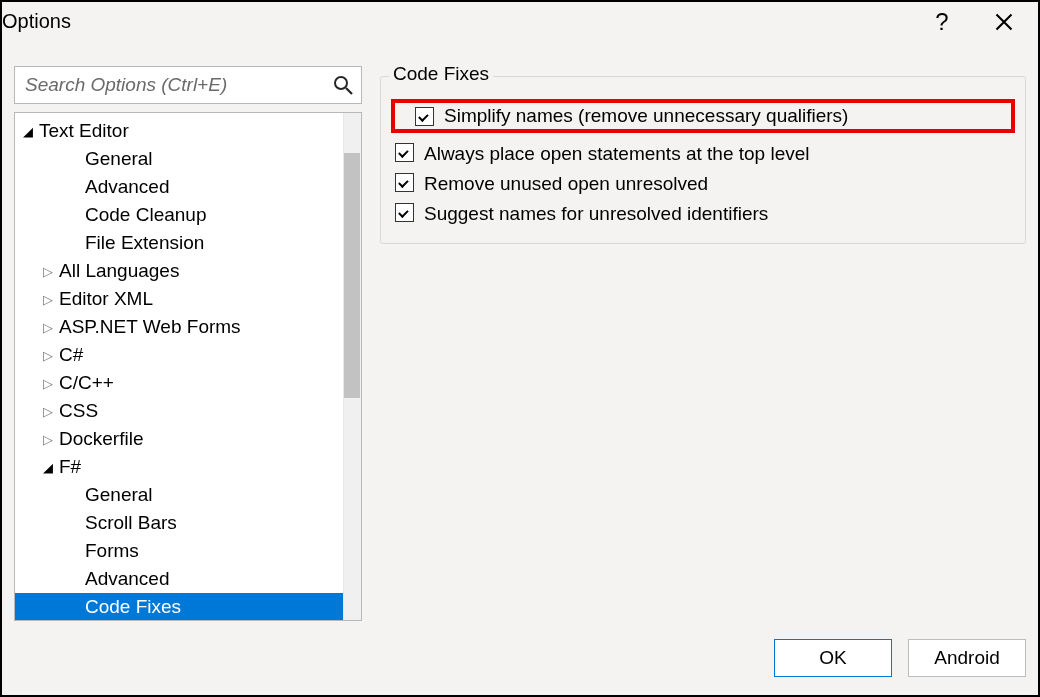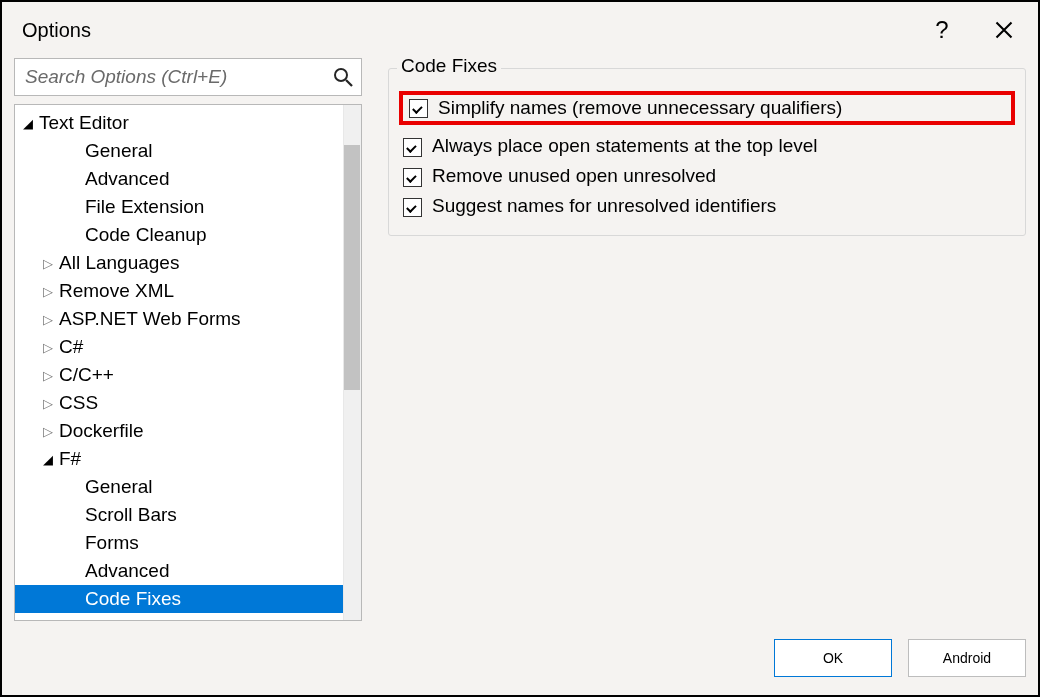--- a/index.html
+++ b/index.html
@@ -15,37 +15,38 @@
   .outer {
     position: absolute;
     top: 2px; left: 2px; right: 2px; bottom: 2px;
     background: #f5f3f1;
     display: flex;
     flex-direction: column;
   }
   .titlebar {
     height: 40px;
     display: flex;
-    align-items: flex-end;
-    padding: 0 8px 0 20px;
+    align-items: flex-start;
+    padding: 0 8px 0 0;
+    margin-top: 8px;
   }
   .titlebar .title {
     flex: 1;
     font-size: 20px;
   }
   .titlebar .winbtns { display: flex; align-items: center; gap: 26px; padding-right: 8px; }
   .titlebar .winbtn { width: 36px; text-align: center; font-size: 20px; line-height: 1; }
   .titlebar .help { font-size: 24px; }
   .titlebar .close svg { width: 18px; height: 18px; display: block; margin: 0 auto; }
 
   .body-area {
     flex: 1;
     display: flex;
     padding: 16px 12px 0 12px;
-    gap: 26px;
+    gap: 18px;
     min-height: 0;
   }
   .left-col {
     width: 348px;
     display: flex;
     flex-direction: column;
   }
   .searchbox {
     position: relative;
     height: 38px;
@@ -129,26 +130,26 @@
   }
   .groupbox .legend {
     position: absolute;
     top: -14px; left: 8px;
     background: #f5f3f1;
     padding: 0 4px;
     font-size: 19px;
   }
   .highlight-frame {
     border: 4px solid #e90000;
-    padding: 2px 6px;
+    padding: 2px 20px;
     margin: -4px -4px 6px -4px;
     display: flex; align-items: center;
   }
   .chk-row {
-    display: flex; align-items: flex-end;
+    display: flex; align-items: flex-start;
     padding: 4px 0;
   }
   .chk {
     width: 19px; height: 19px;
     border: 1px solid #333;
     margin-right: 10px;
     flex: 0 0 auto;
     position: relative;
     background: #fff;
   }
@@ -170,21 +171,21 @@
     align-items: center;
     padding: 0 12px;
     gap: 16px;
   }
   .btn {
     min-width: 118px;
     height: 38px;
     background: #fff;
     border: 1px solid #bdbdbd;
     display: flex; align-items: center; justify-content: center;
-    font-size: 14px;
+    font-size: 19px;
   }
   .btn.primary { border: 1px solid #0078d7; }
 </style>
 </head>
 <body>
 
 <div class="outer">
 
   <div class="titlebar">
     <div class="title">Options</div>
@@ -225,36 +226,36 @@
               <span class="label">General</span>
             </div>
             <div class="tree-row">
               <span class="spacer" style="width: 46px;"></span>
               <span class="expander"></span>
               <span class="label">Advanced</span>
             </div>
             <div class="tree-row">
               <span class="spacer" style="width: 46px;"></span>
               <span class="expander"></span>
+              <span class="label">Code Cleanup</span>
+            </div>
+            <div class="tree-row">
+              <span class="spacer" style="width: 46px;"></span>
+              <span class="expander"></span>
               <span class="label">File Extension</span>
             </div>
             <div class="tree-row">
-              <span class="spacer" style="width: 46px;"></span>
-              <span class="expander"></span>
-              <span class="label">Code Cleanup</span>
-            </div>
-            <div class="tree-row">
               <span class="spacer" style="width: 20px;"></span>
               <span class="expander" style="color: rgb(119, 119, 119);">▷</span>
               <span class="label">All Languages</span>
             </div>
             <div class="tree-row">
               <span class="spacer" style="width: 20px;"></span>
               <span class="expander" style="color: rgb(119, 119, 119);">▷</span>
-              <span class="label">Remove XML</span>
+              <span class="label">Editor XML</span>
             </div>
             <div class="tree-row">
               <span class="spacer" style="width: 20px;"></span>
               <span class="expander" style="color: rgb(119, 119, 119);">▷</span>
               <span class="label">ASP.NET Web Forms</span>
             </div>
             <div class="tree-row">
               <span class="spacer" style="width: 20px;"></span>
               <span class="expander" style="color: rgb(119, 119, 119);">▷</span>
               <span class="label">C#</span>

